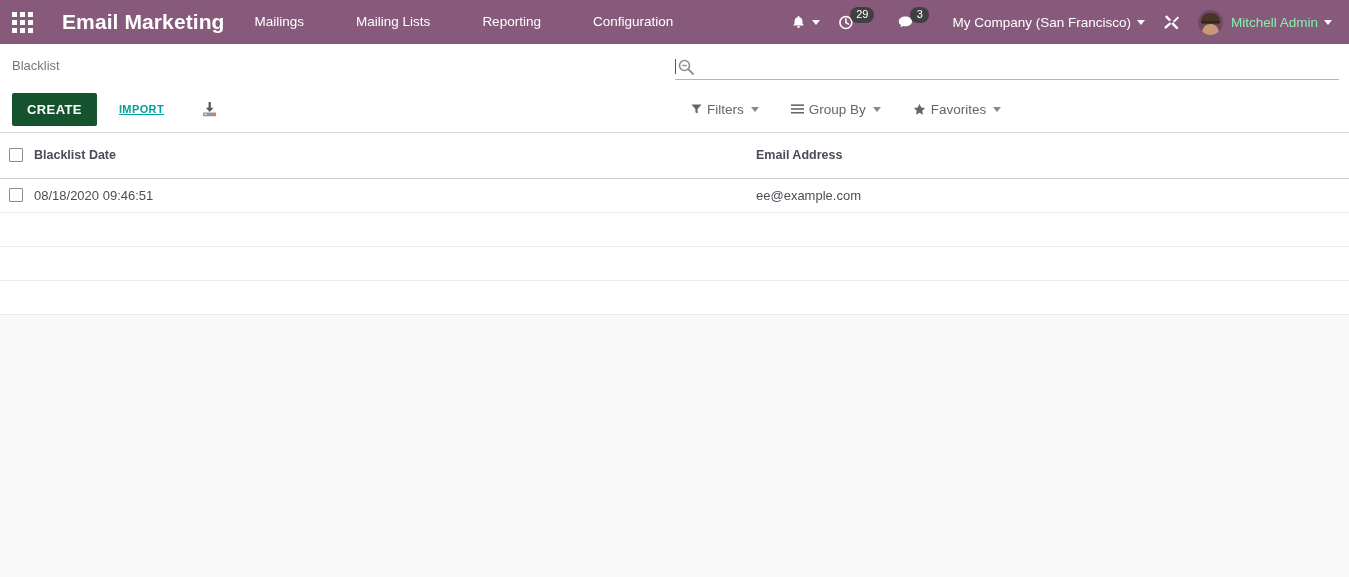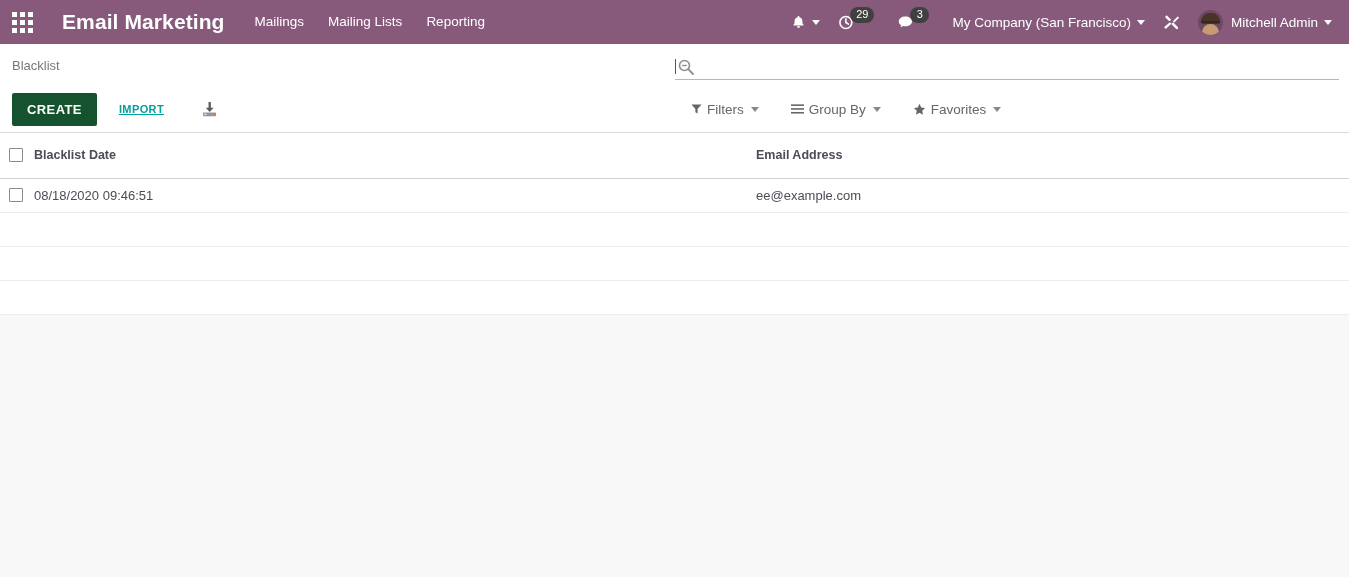--- a/index.html
+++ b/index.html
@@ -39,21 +39,21 @@
   .brand {
     font-size: 21px;
     font-weight: bold;
     color: #ffffff;
     letter-spacing: .1px;
     margin-left: 18px;
     margin-right: 18px;
     white-space: nowrap;
     cursor: pointer;
   }
-  .menu-items { display: flex; align-items: center; height: 44px; }
+  .menu-items { display: flex; align-items: center; height: 44px; gap: 28px; }
   .menu-item {
     font-size: 13.5px;
     color: #ffffff;
     padding: 0 12px;
     line-height: 44px;
     white-space: nowrap;
     cursor: pointer;
   }
 
   .nav-right {
@@ -88,21 +88,21 @@
     border-radius: 9px;
     padding: 1px 6px 2px;
     min-width: 19px;
     text-align: center;
     position: relative;
     left: -5px;
     top: -7px;
     line-height: 13px;
   }
   .company-name { font-size: 13.5px; color: #fff; }
-  .user-name { font-size: 13.5px; color: #ffffff; margin-left: 8px; text-align: right; }
+  .user-name { font-size: 13.5px; color: #86efac; margin-left: 8px; text-align: right; }
   .avatar {
     width: 25px; height: 25px;
     border-radius: 50%;
     overflow: hidden;
     background: #6d4a62;
     position: relative;
     flex: none;
   }
   .avatar .face {
     position:absolute; left:50%; top:56%;
@@ -327,20 +327,21 @@
           <i></i>
       </div>
     </div>
 
     <div class="brand">Email Marketing</div>
 
     <div class="menu-items">
       <div class="menu-item">Mailings</div>
       <div class="menu-item">Mailing Lists</div>
       <div class="menu-item">Reporting</div>
+      <div class="menu-item">Configuration</div>
     </div>
 
     <div class="nav-right">
 
       <div class="nav-cell">
         <svg width="15" height="16" viewBox="0 0 16 16">
           <path fill="#ffffff" d="M8 1.5a1 1 0 0 1 1 1v.35c1.9.44 3.2 2.1 3.2 4.05v2.3l1.1 1.7a.6.6 0 0 1-.5.95H3.2a.6.6 0 0 1-.5-.95l1.1-1.7V6.9c0-1.95 1.3-3.61 3.2-4.05V2.5a1 1 0 0 1 1-1zM6.3 12.6h3.4a1.7 1.7 0 0 1-3.4 0z"></path>
         </svg>
         <span class="caret"></span>
       </div>

